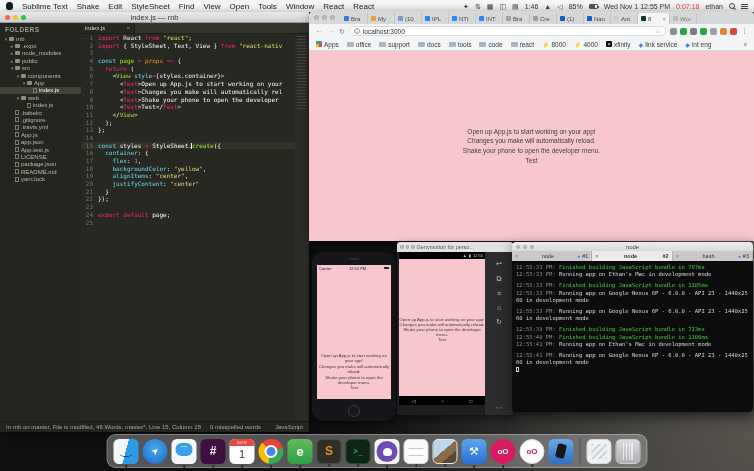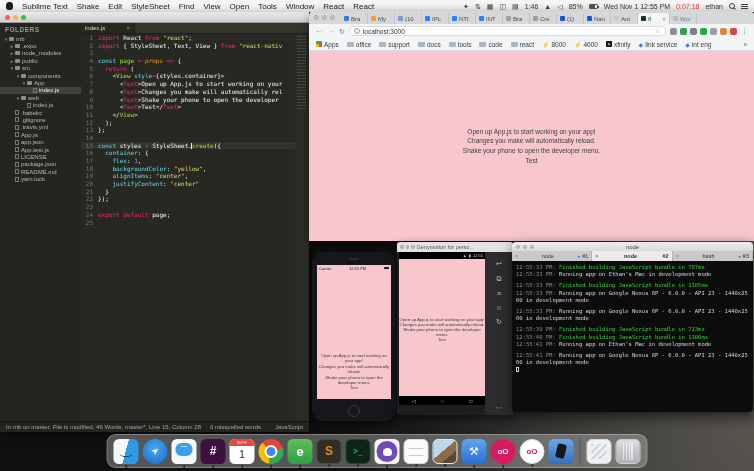--- a/index.html
+++ b/index.html
@@ -211,20 +211,21 @@
       <span class="sicon"></span>
       <span class="bars"></span>
     </div>
 </div>
 
 <div id="sublime">
   <div class="st-title">
     <span class="tl r"></span>
     <span class="tl y"></span>
     <span class="tl g"></span>
+    <span class="wt">index.js — rnb</span>
   </div>
   <div class="st-side">
     <h3>FOLDERS</h3>
     <div id="st-tree">
         <div class="trow" style="padding-left: 3px;">
           <span class="tarrow">▾</span>
           <span class="fold"></span>
           <span>rnb</span>
         </div>
         <div class="trow" style="padding-left: 9px;">

